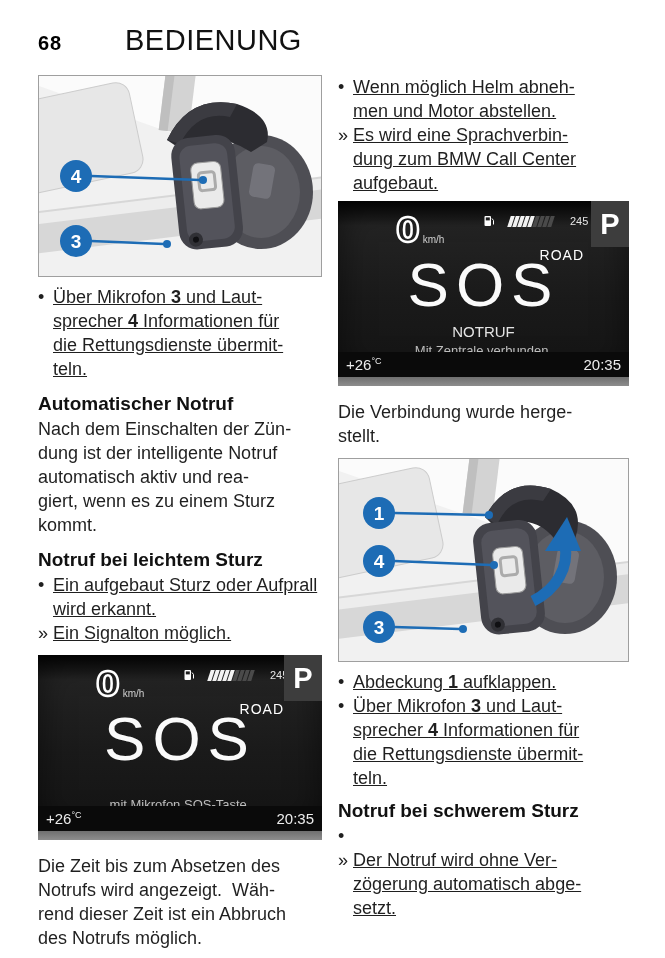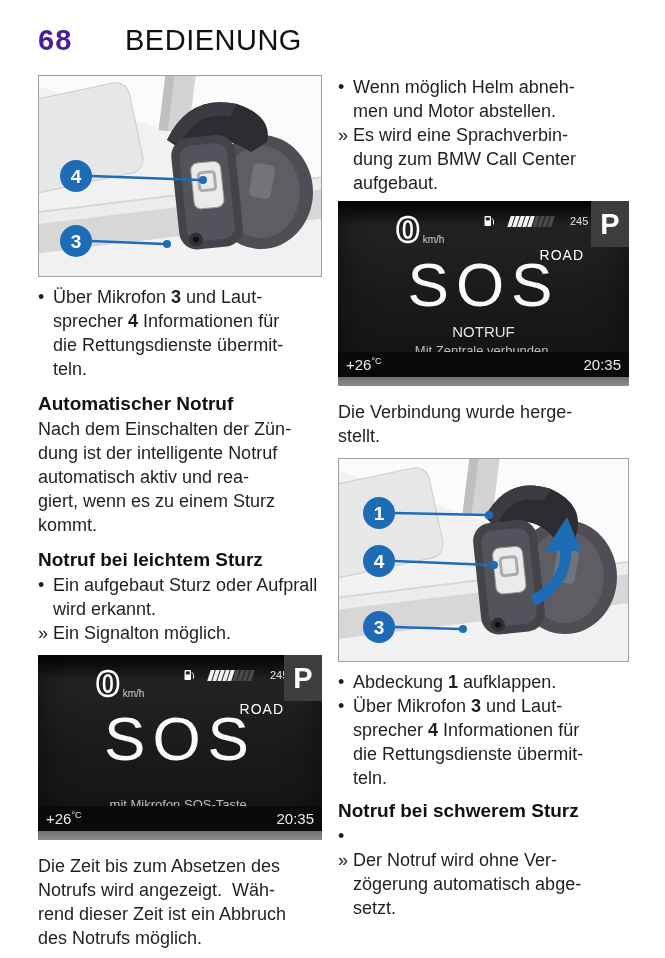--- a/index.html
+++ b/index.html
@@ -1,34 +1,34 @@
 <!DOCTYPE html>
 <html><head>
 <meta charset="utf-8">
 <style>
   html,body{margin:0;padding:0;background:#ffffff;}
   .page{position:relative;width:665px;height:958px;background:#fff;overflow:hidden;
         font-family:"Liberation Sans",sans-serif;color:#1f1f1f;}
   
   .header{display:flex;align-items:baseline;padding:24px 0 0 38px;}
-  .page-num{font-size:29px;font-weight:700;color:#4c1d95;width:87px;letter-spacing:1px;}
+  .page-num{font-size:20px;font-weight:700;color:#000000;width:87px;letter-spacing:1px;}
   .page-title{font-size:29px;font-weight:400;color:#111;letter-spacing:0.5px;}
   
   .content{display:flex;gap:16px;padding:0 36px 0 38px;margin-top:18px;}
   .col-left{width:284px;flex:none;}
   .col-right{width:291px;flex:none;}
   
   .figure{border:1px solid #9f9f9f;background:#fafafa;overflow:hidden;}
   .figure svg{display:block;}
   
   .para{font-size:18px;line-height:24px;white-space:pre;margin:0;}
   .h3{font-size:19px;line-height:22px;font-weight:700;color:#111;margin:12px 0 2px 0;}
   .li{display:flex;font-size:18px;line-height:24px;}
   .li .marker{width:15px;flex:none;}
-  .li .li-text{white-space:pre;}
+  .li .li-text{white-space:pre;text-decoration:underline;}
   .seg-b{font-weight:700;}
   .mt8{margin-top:8px;} .mt10{margin-top:10px;} .mt14{margin-top:14px;} .mt6{margin-top:6px;}
   
   .screen-photo{width:100%;}
   .screen{position:relative;height:176px;color:#fff;
           background:linear-gradient(180deg,#050505 0%,#232323 14%,#1a1a1a 55%,#141414 100%);
           box-shadow:inset 0 0 34px rgba(0,0,0,.55);}
   .bezel{height:9px;background:linear-gradient(180deg,#6f6f6f,#8d8d8d);}
   .speed{position:absolute;left:58px;top:12px;display:flex;align-items:flex-end;}
   .digit0{font-size:34px;line-height:34px;font-weight:700;color:#fff;font-family:"DejaVu Sans",sans-serif;}

